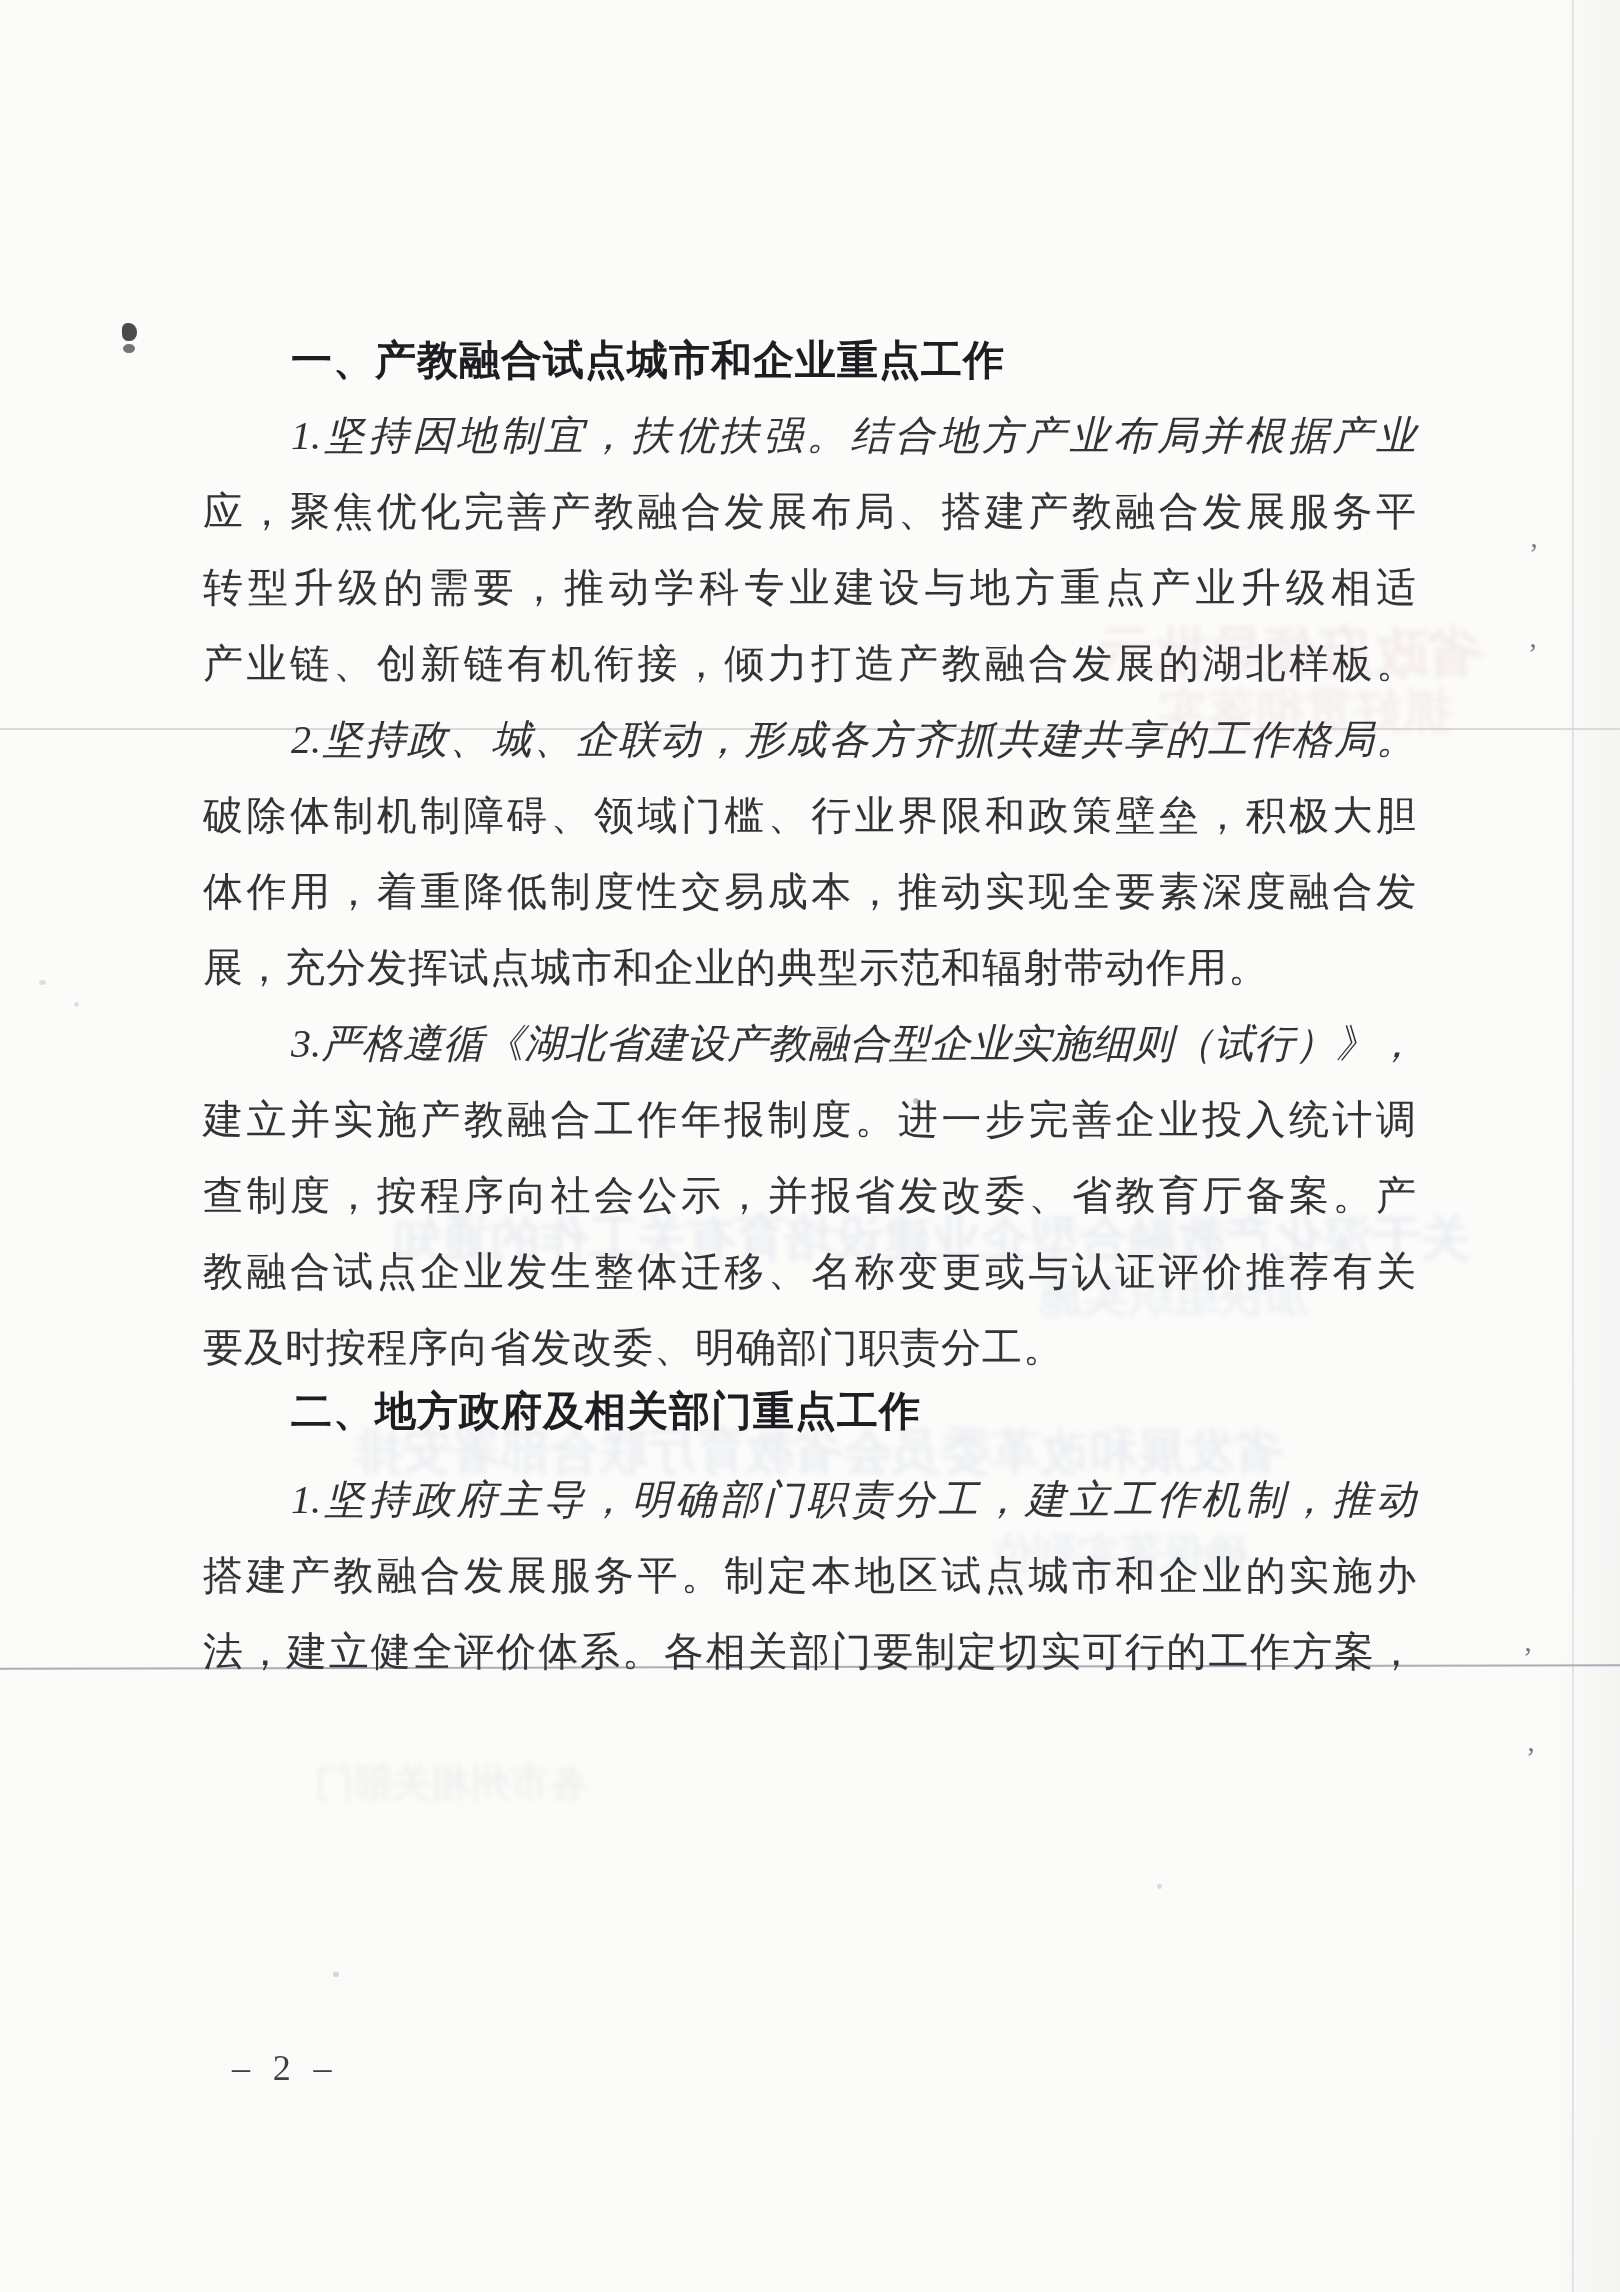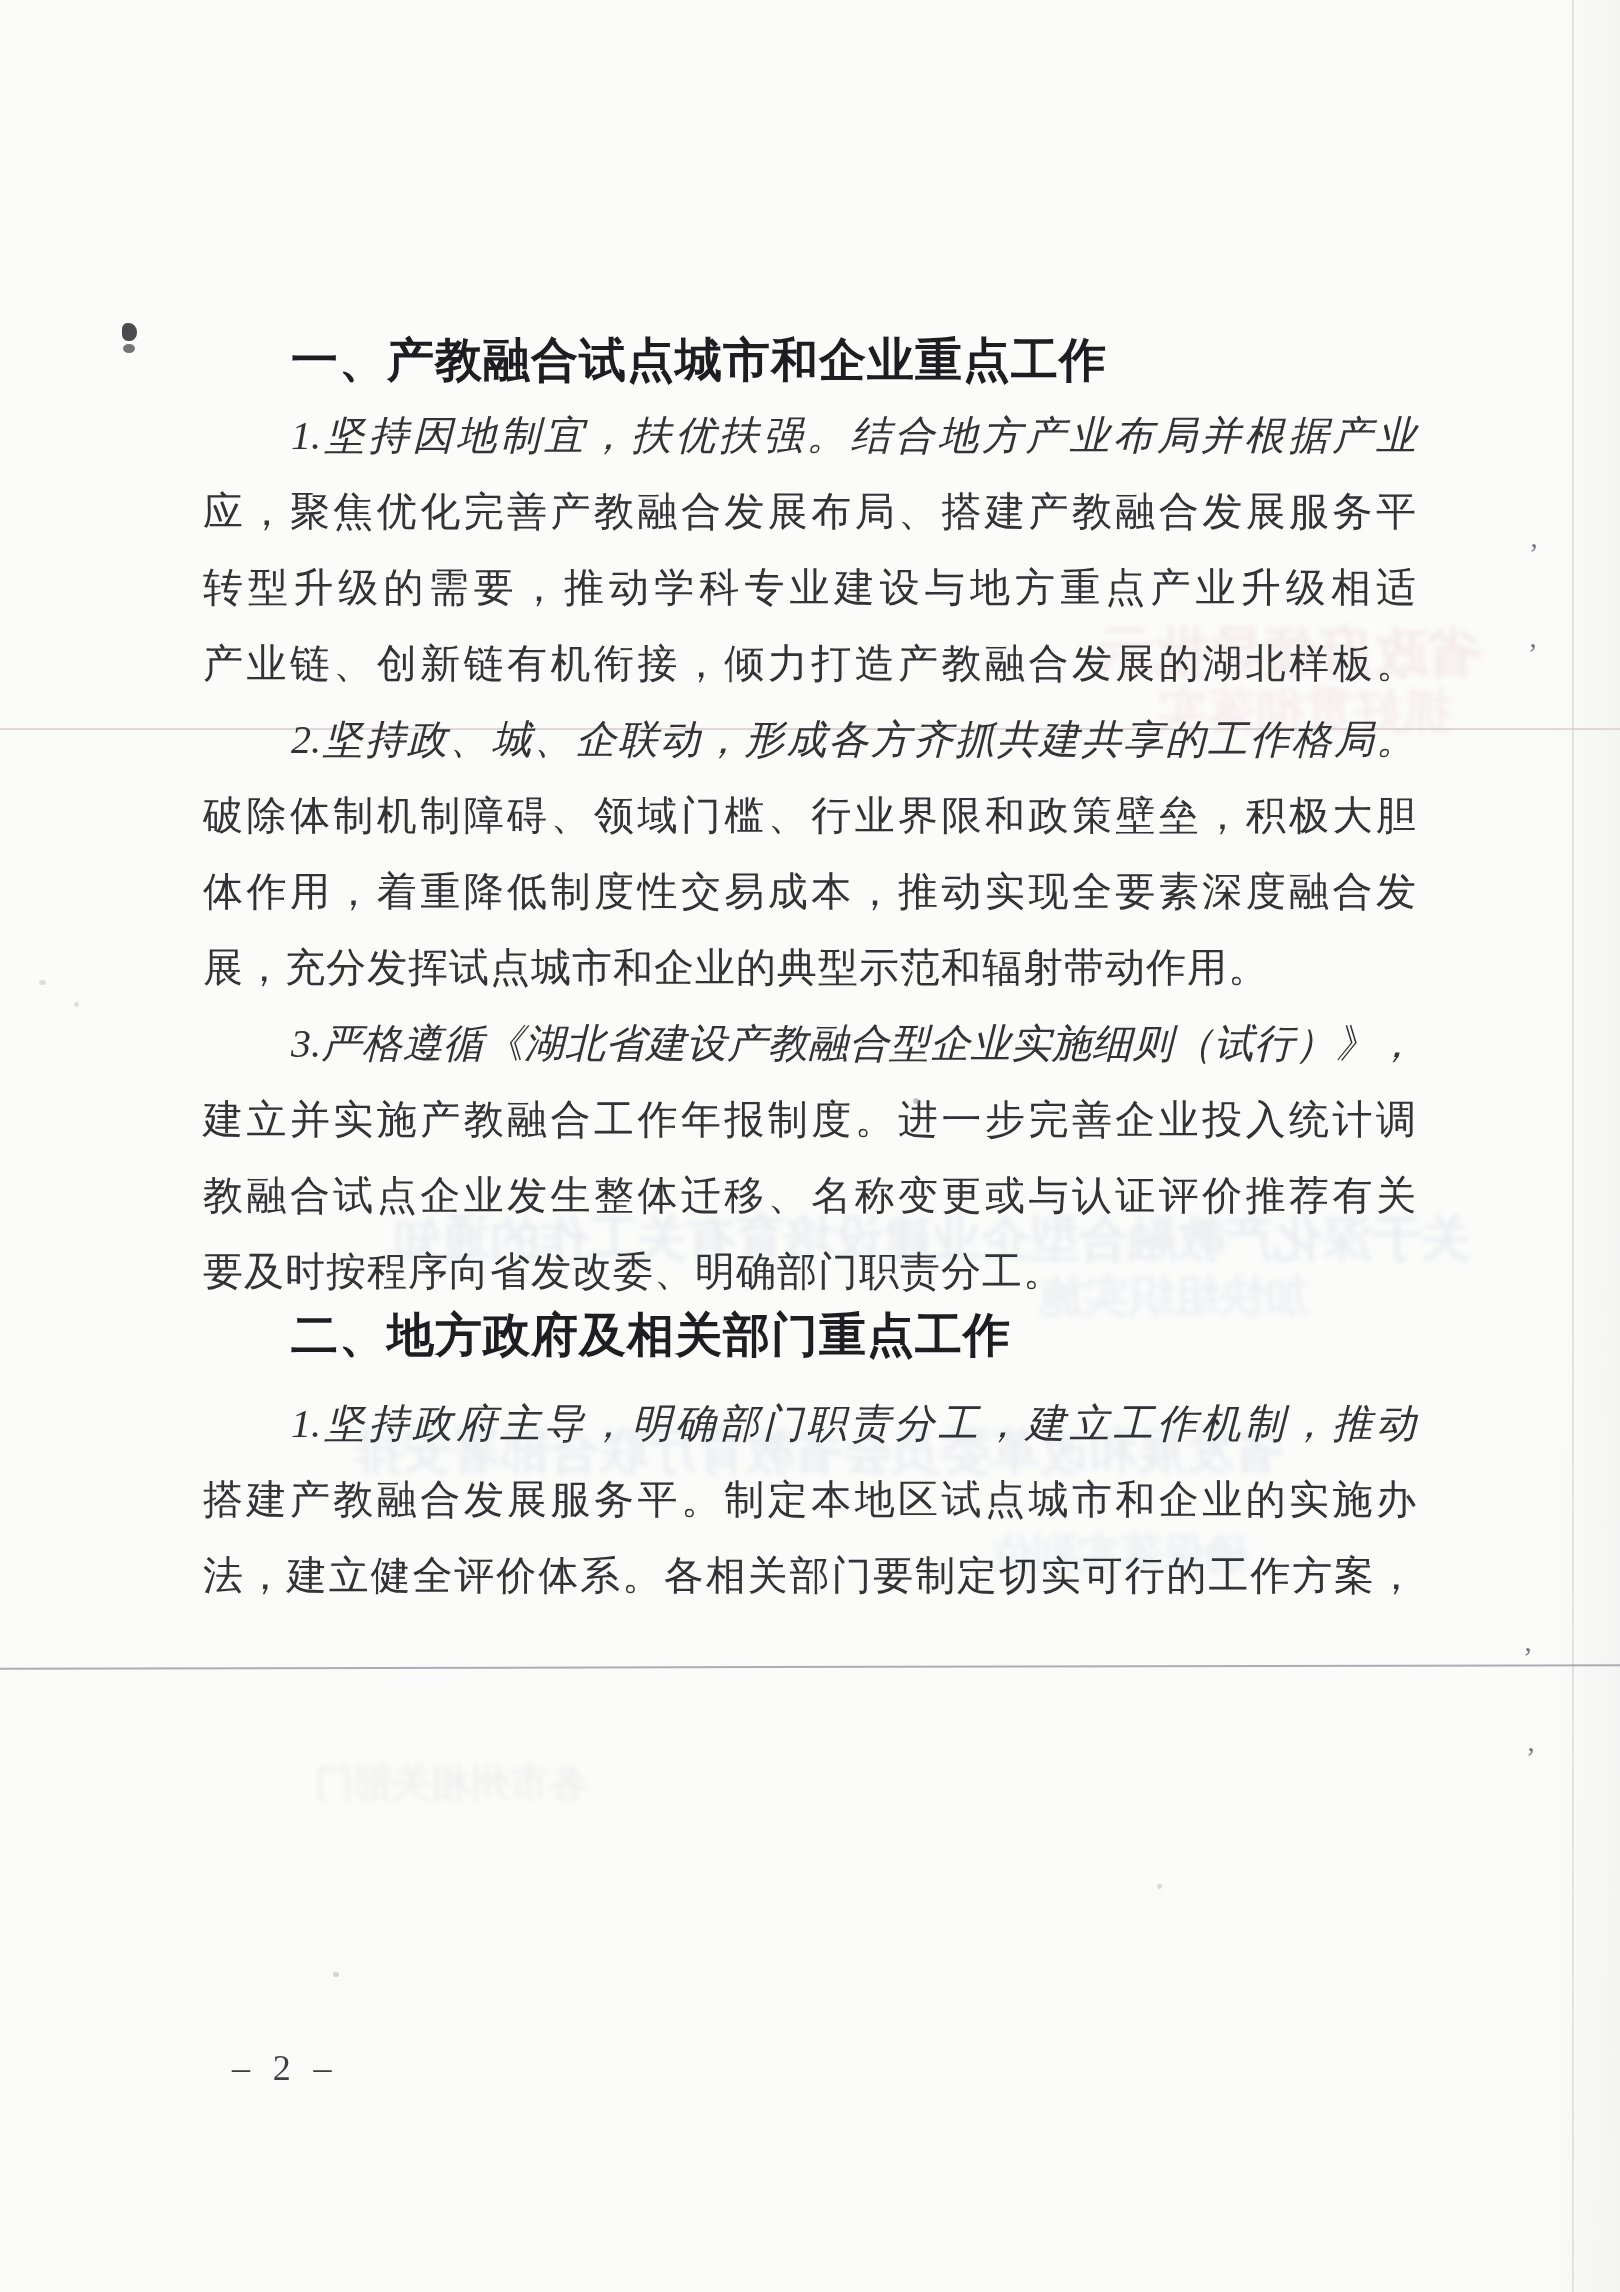--- a/index.html
+++ b/index.html
@@ -32,21 +32,21 @@
   .j{
     white-space:normal;
     text-align:justify;
     text-align-last:justify;
     letter-spacing:0;
   }
   .ind{padding-left:88px;font-style:italic;}
   .h{
     font-family:Liberation Sans, sans-serif;
     font-weight:700;
-    font-size:47px;
+    font-size:41px;
     color:#1d1d22;
     letter-spacing:1px;
     padding-left:88px;
     text-align:left;text-align-last:left;
     white-space:nowrap;
   }
   .h2adj{position:relative;top:-12.7px;}
   .pagenum{
     position:absolute;left:232px;top:2047px;
     font-size:36px;letter-spacing:6.9px;color:#3e3e45;
@@ -117,20 +117,21 @@
     <div class="ln j ind">1.坚持因地制宜，扶优扶强。结合地方产业布局并根据产业</div>
     <div class="ln j">应，聚焦优化完善产教融合发展布局、搭建产教融合发展服务平</div>
     <div class="ln j">转型升级的需要，推动学科专业建设与地方重点产业升级相适</div>
     <div class="ln j">产业链、创新链有机衔接，倾力打造产教融合发展的湖北样板。</div>
     <div class="ln j ind">2.坚持政、城、企联动，形成各方齐抓共建共享的工作格局。</div>
     <div class="ln j">破除体制机制障碍、领域门槛、行业界限和政策壁垒，积极大胆</div>
     <div class="ln j">体作用，着重降低制度性交易成本，推动实现全要素深度融合发</div>
     <div class="ln">展，充分发挥试点城市和企业的典型示范和辐射带动作用。</div>
     <div class="ln j ind">3.严格遵循《湖北省建设产教融合型企业实施细则（试行）》，</div>
     <div class="ln j">建立并实施产教融合工作年报制度。进一步完善企业投入统计调</div>
+    <div class="ln j">查制度，按程序向社会公示，并报省发改委、省教育厅备案。产</div>
     <div class="ln j">教融合试点企业发生整体迁移、名称变更或与认证评价推荐有关</div>
     <div class="ln">要及时按程序向省发改委、明确部门职责分工。</div>
     <div class="ln h h2adj">二、地方政府及相关部门重点工作</div>
     <div class="ln j ind">1.坚持政府主导，明确部门职责分工，建立工作机制，推动</div>
     <div class="ln j">搭建产教融合发展服务平。制定本地区试点城市和企业的实施办</div>
     <div class="ln j">法，建立健全评价体系。各相关部门要制定切实可行的工作方案，</div>
   </div>
 
   <div class="mark" style="left:1529px;top:539px;">’</div>
   <div class="mark" style="left:1528px;top:639px;">’</div>

